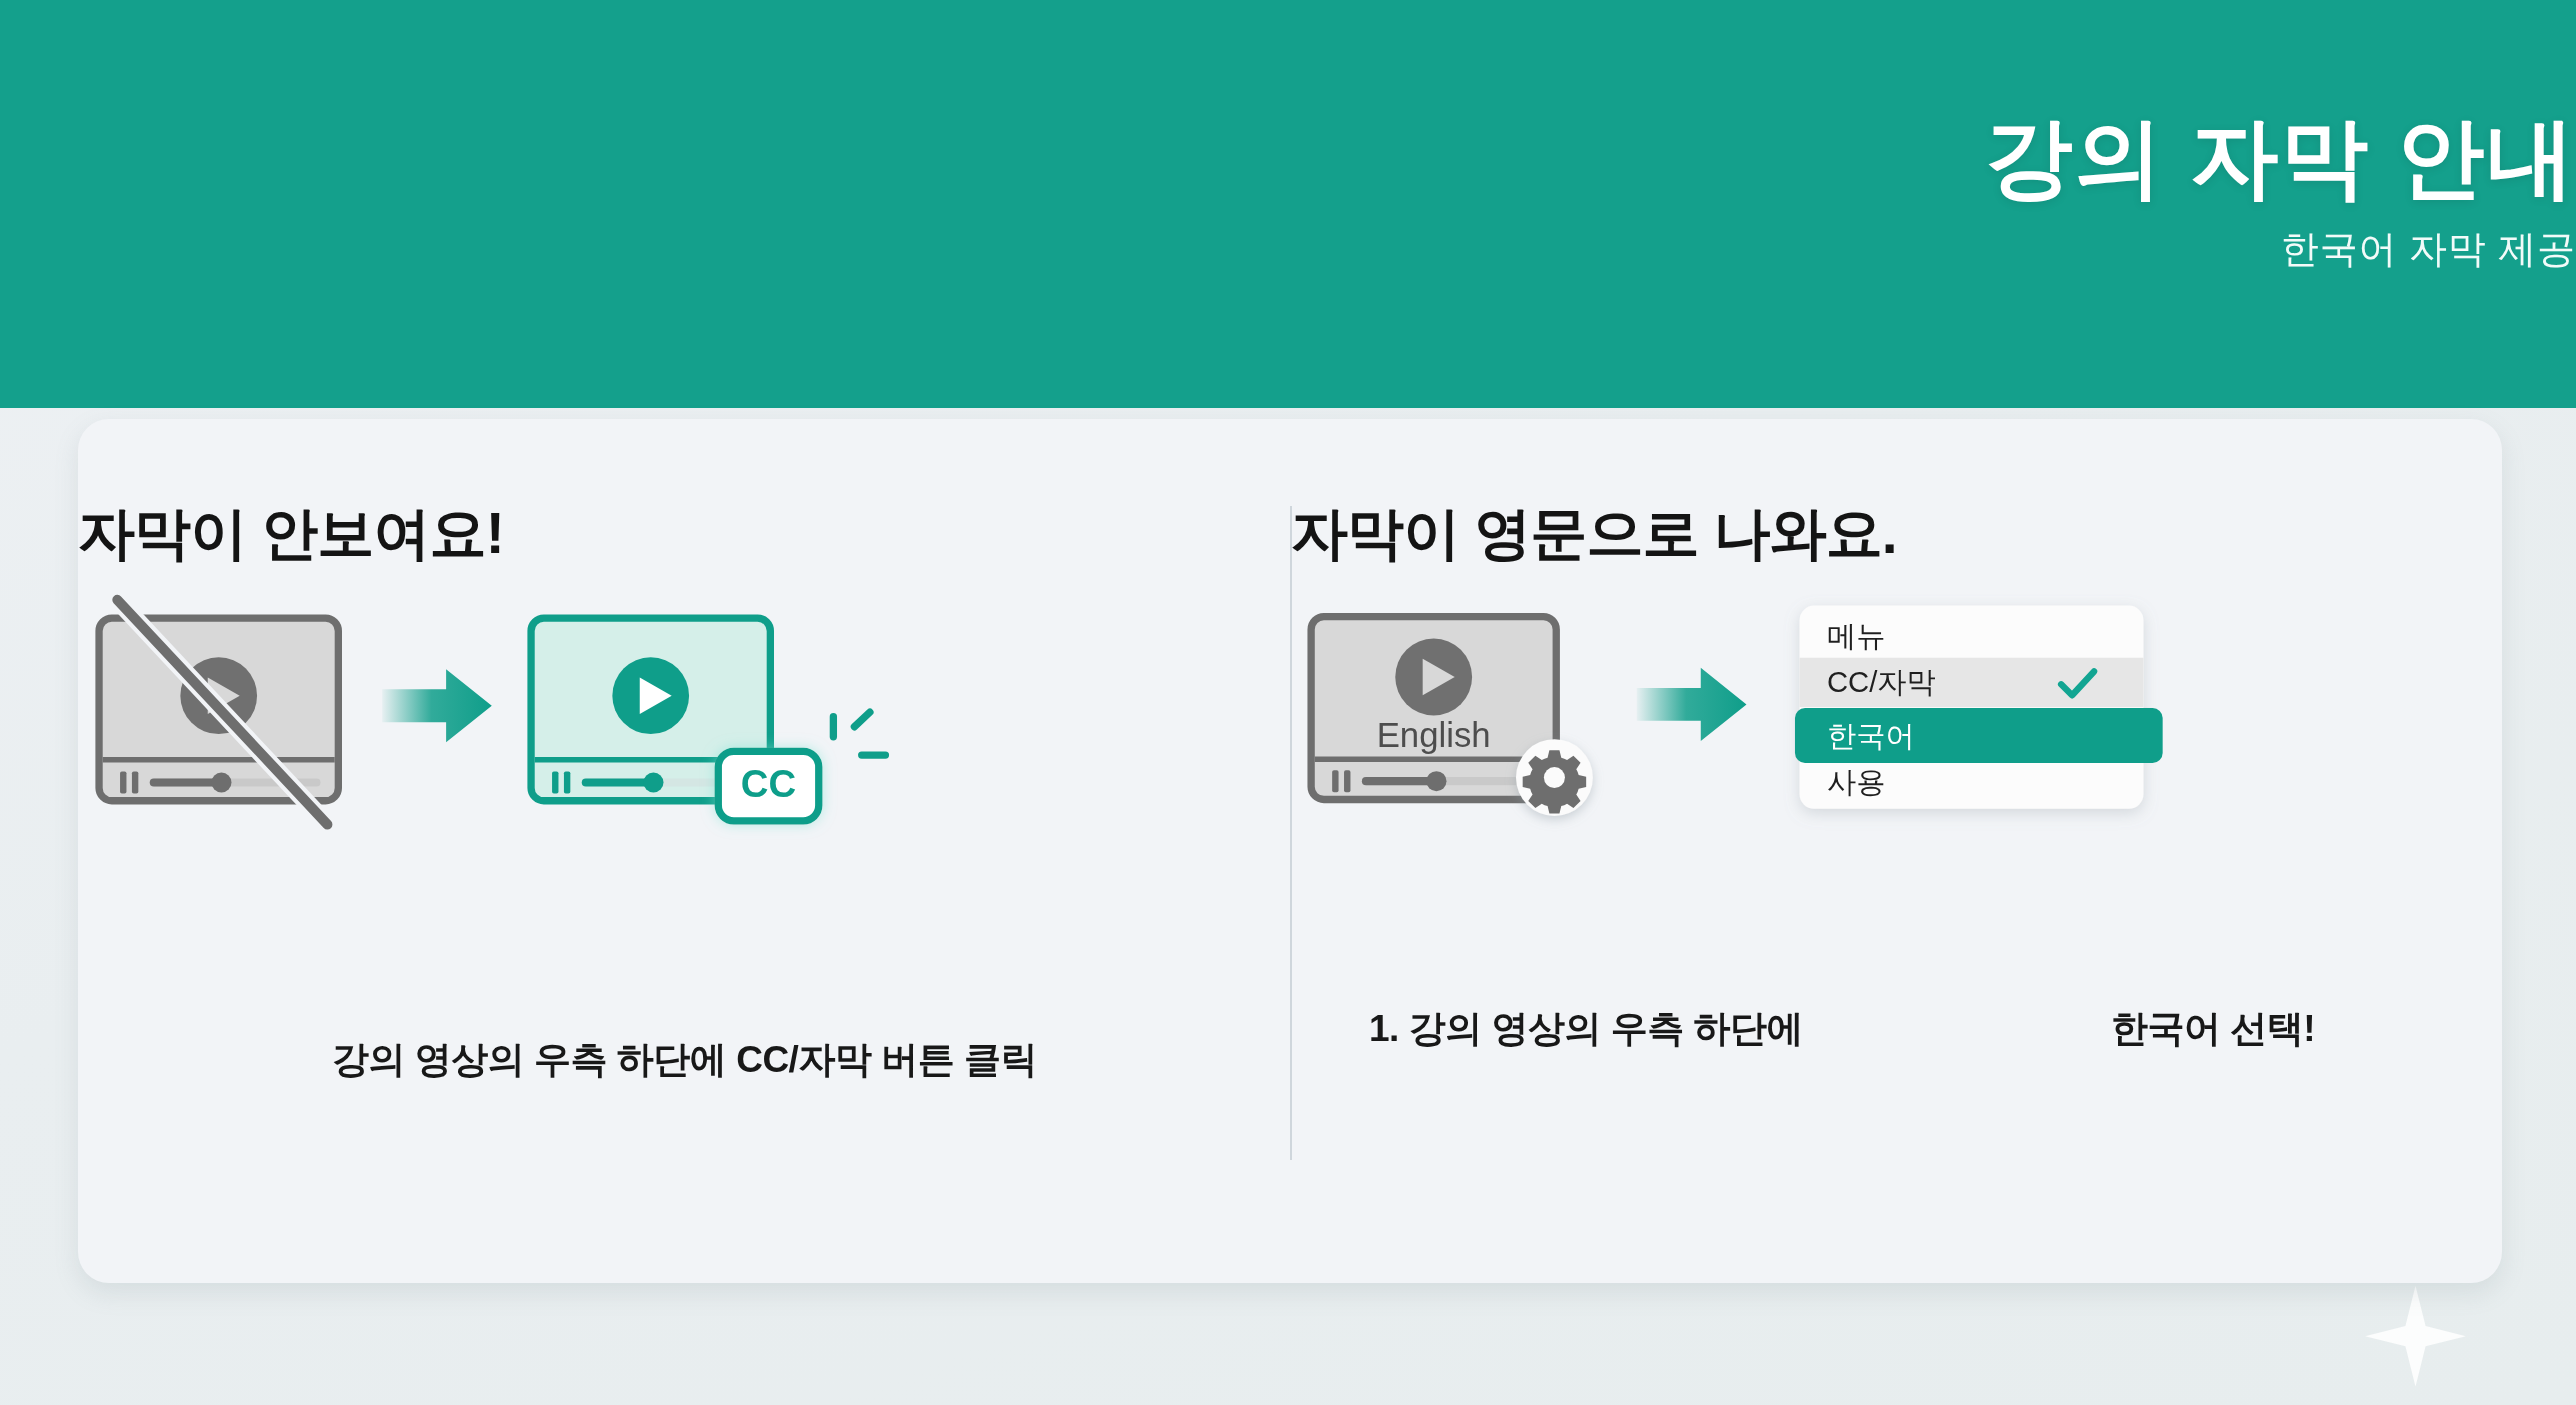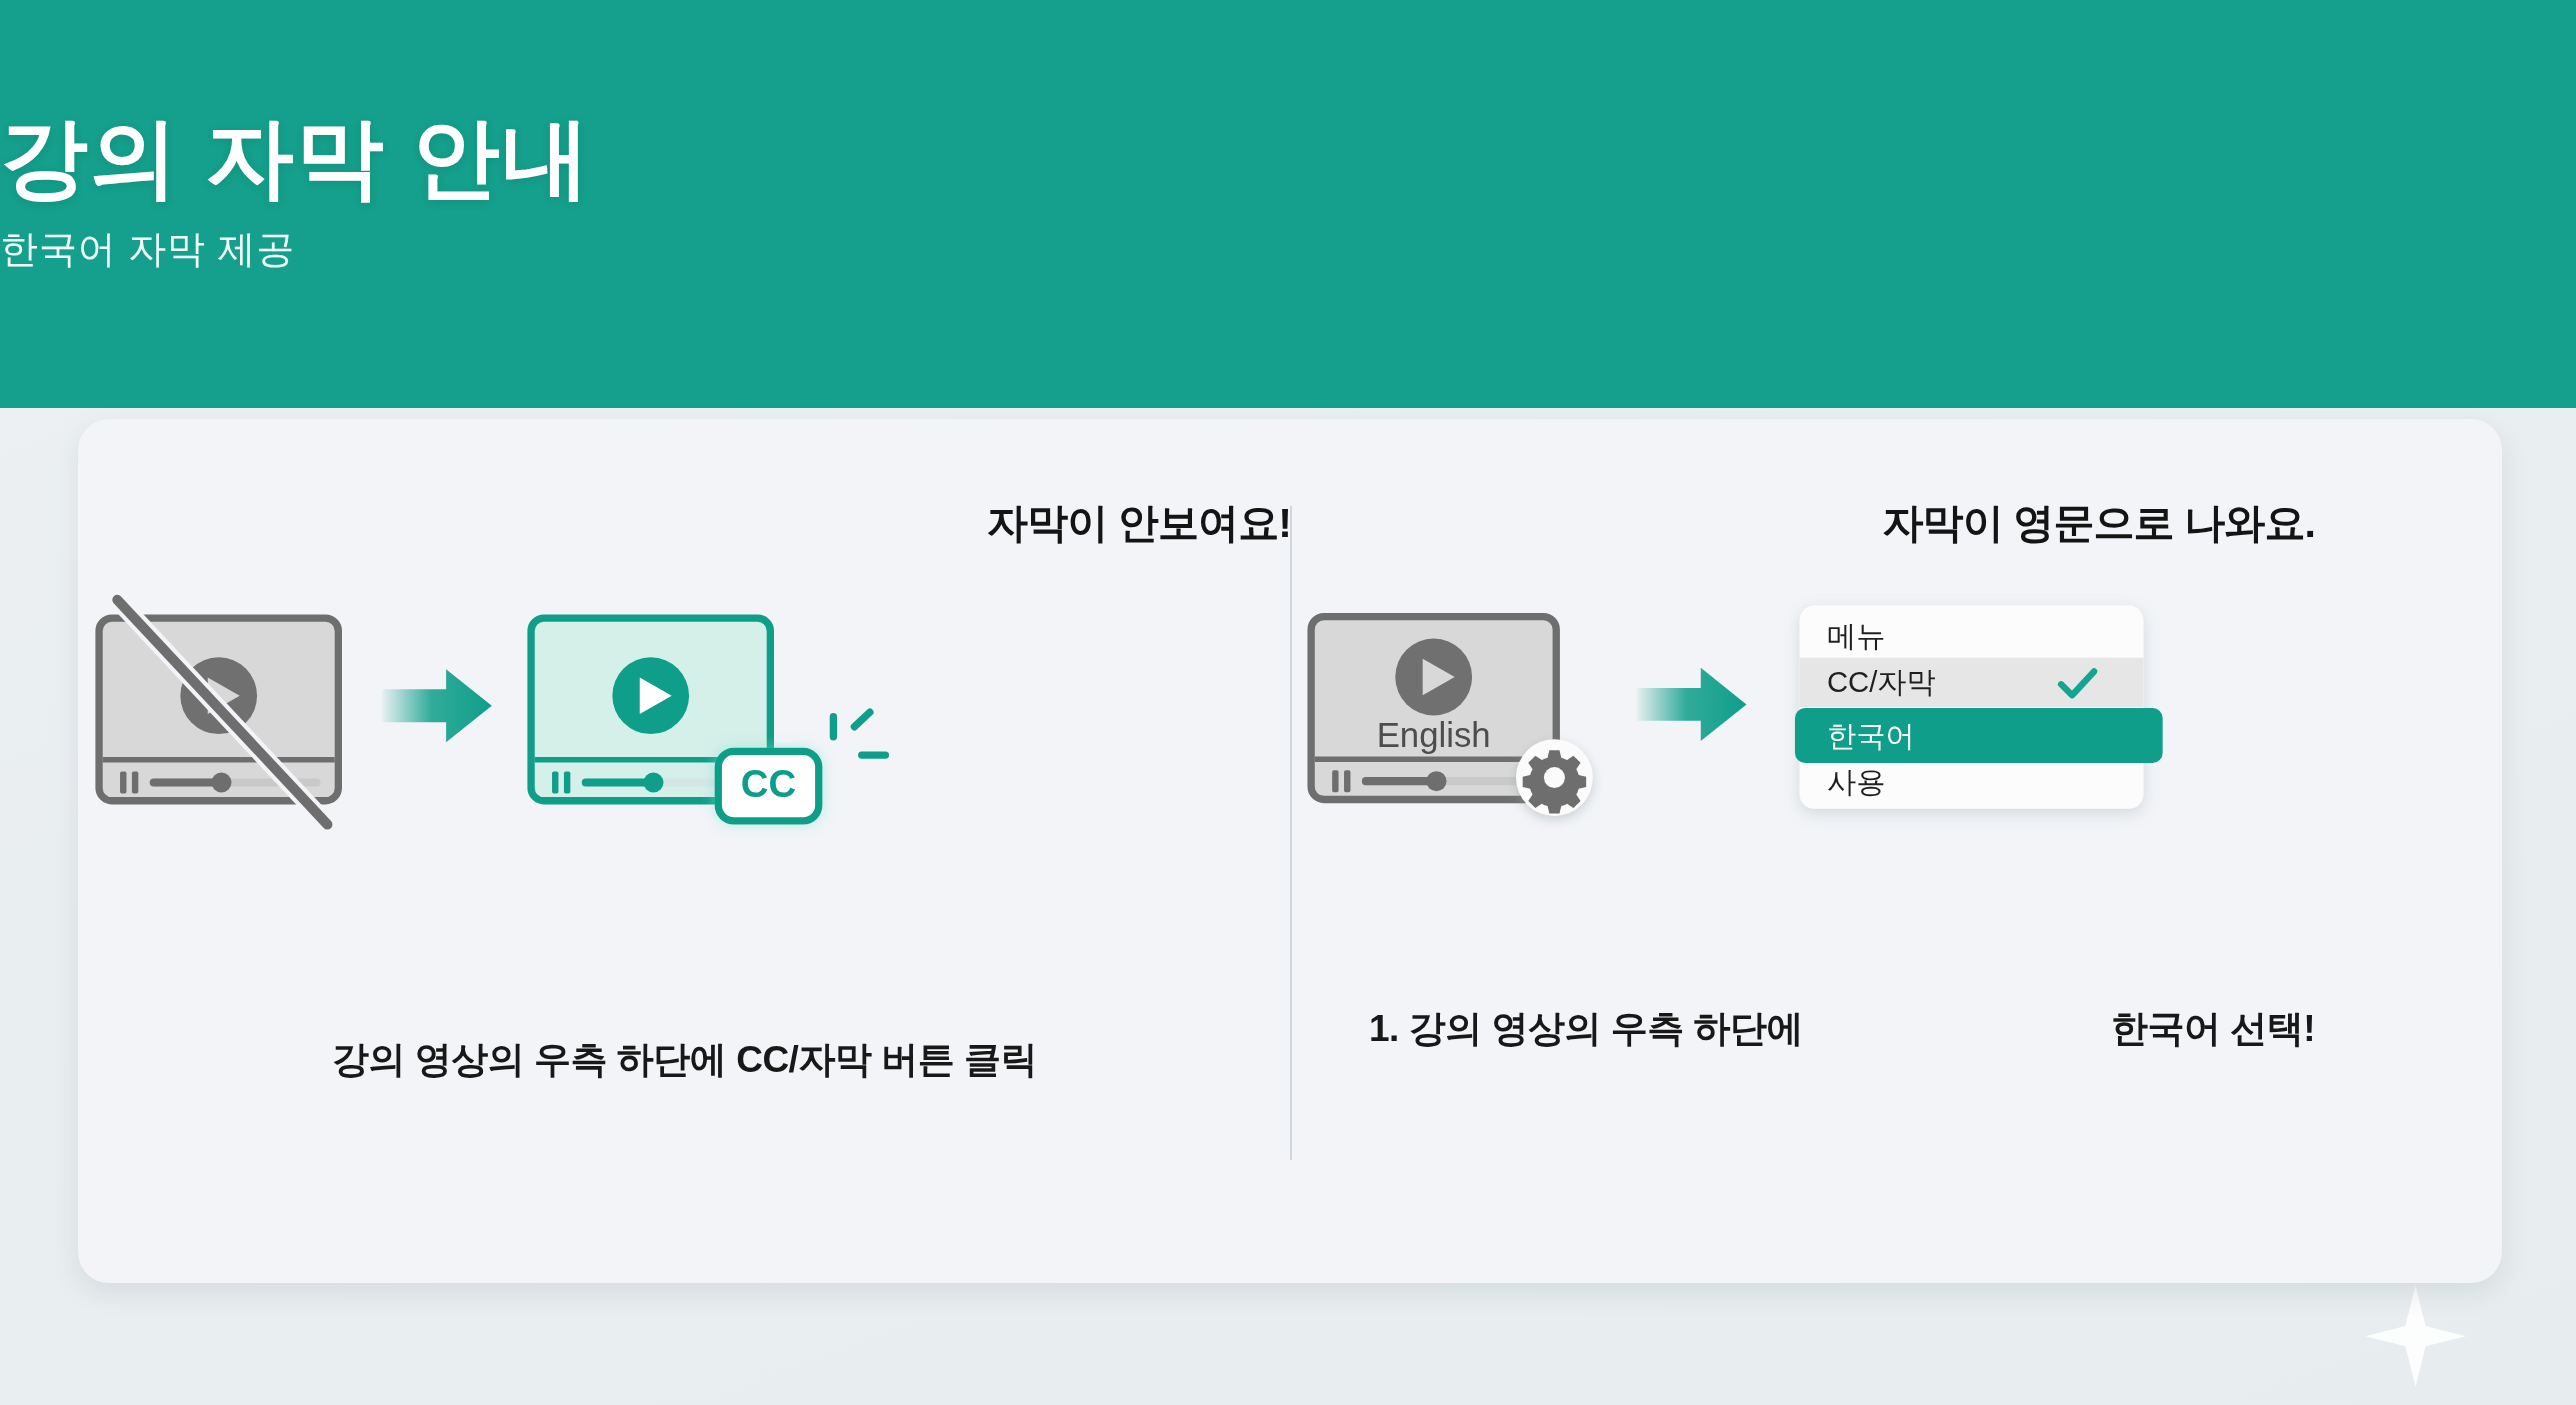--- a/index.html
+++ b/index.html
@@ -37,21 +37,21 @@
 
   
   .header {
     position: absolute;
     top: 0; left: 0;
     width: 2576px;
     height: 408px;
     background: #14a08c;
     display: flex;
     flex-direction: column;
-    align-items: flex-start;
+    align-items: flex-end;
     justify-content: center;
     padding-bottom: 24px;
   }
   .header-title {
     color: #ffffff;
     font-size: 88px;
     font-weight: bold;
     letter-spacing: 1.8px;
     line-height: 1.12;
     text-shadow: 0 1.8px 9.1px rgba(0,0,0,0.10);
@@ -95,22 +95,22 @@
     width: 1.8px;
     height: 654px;
     background: #cfd6dc;
   }
 
   .panel-heading {
     position: absolute;
     top: 77px;
     left: 0;
     width: 100%;
-    text-align: right;
-    font-size: 41px;
+    text-align: left;
+    font-size: 57px;
     font-weight: bold;
     color: #141414;
     letter-spacing: -0.9px;
   }
 
   
   .caption {
     position: absolute;
     width: 100%;
     text-align: center;

